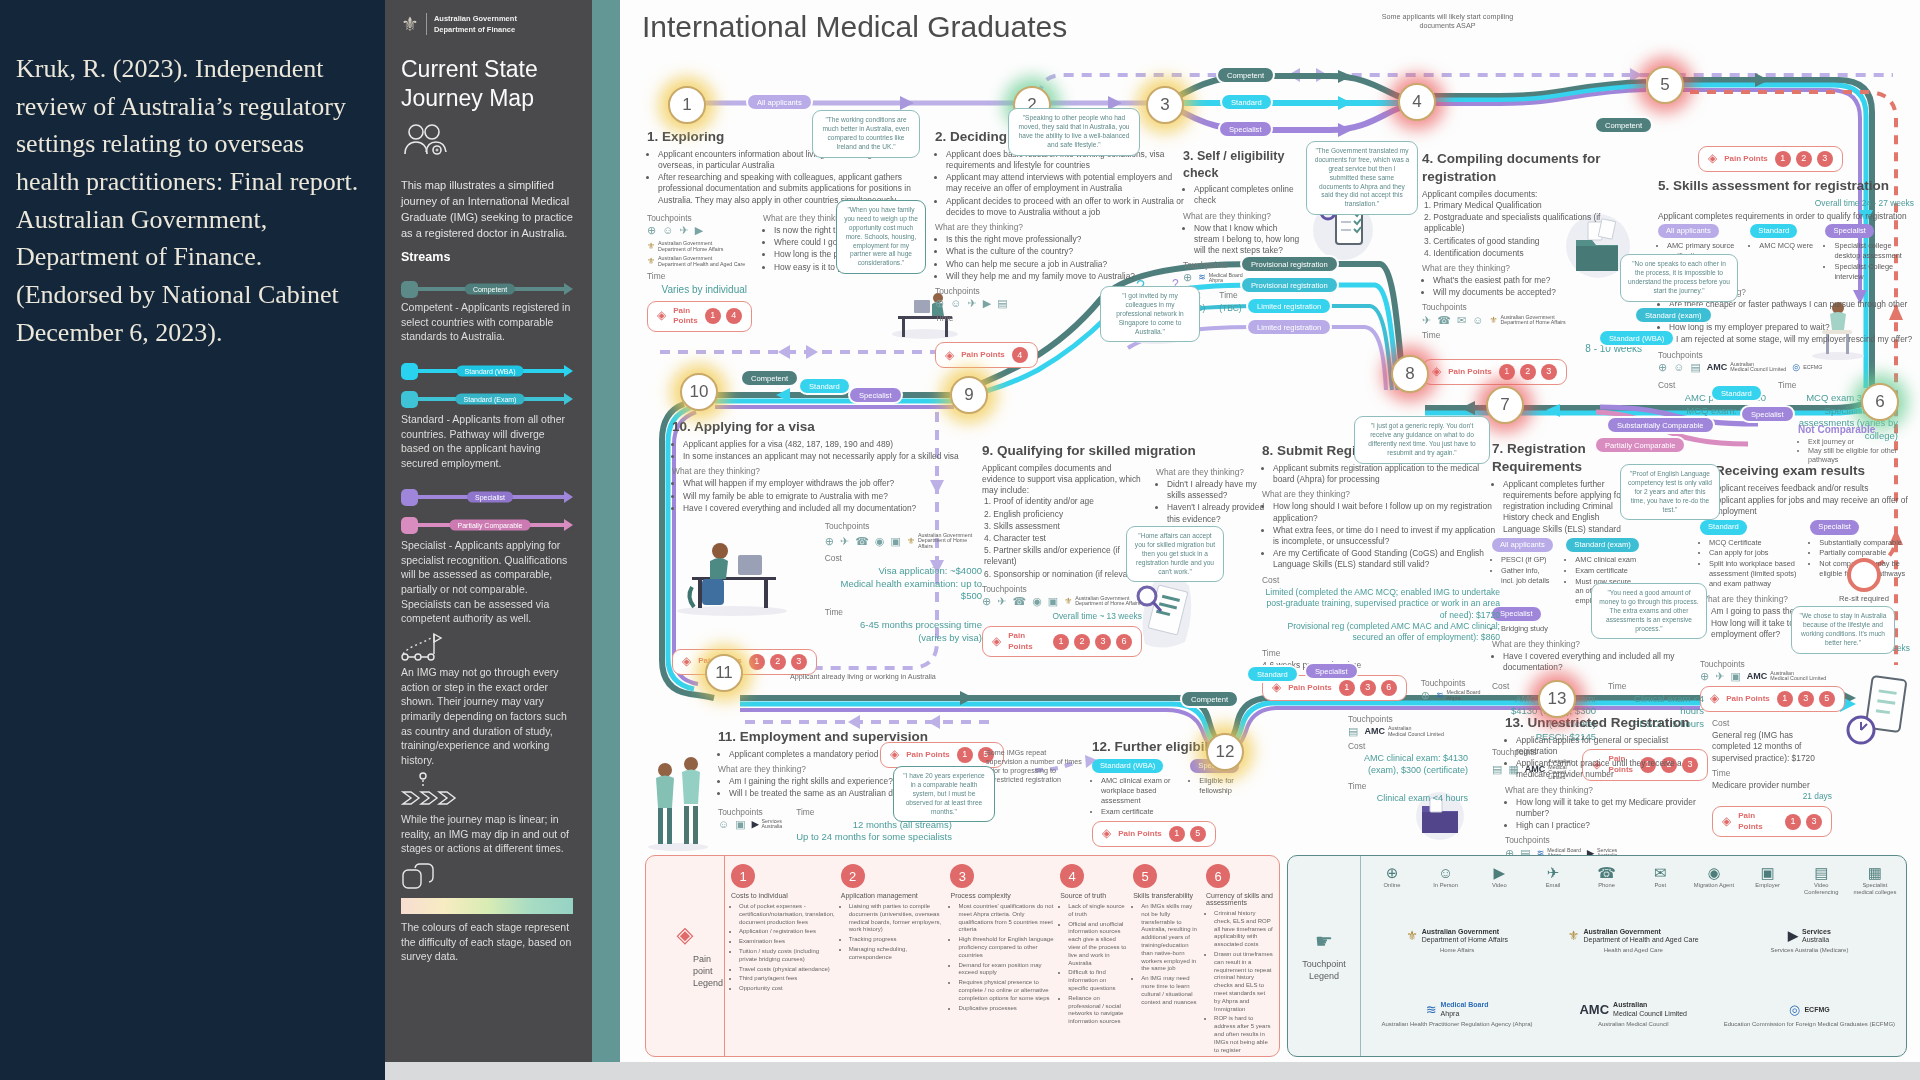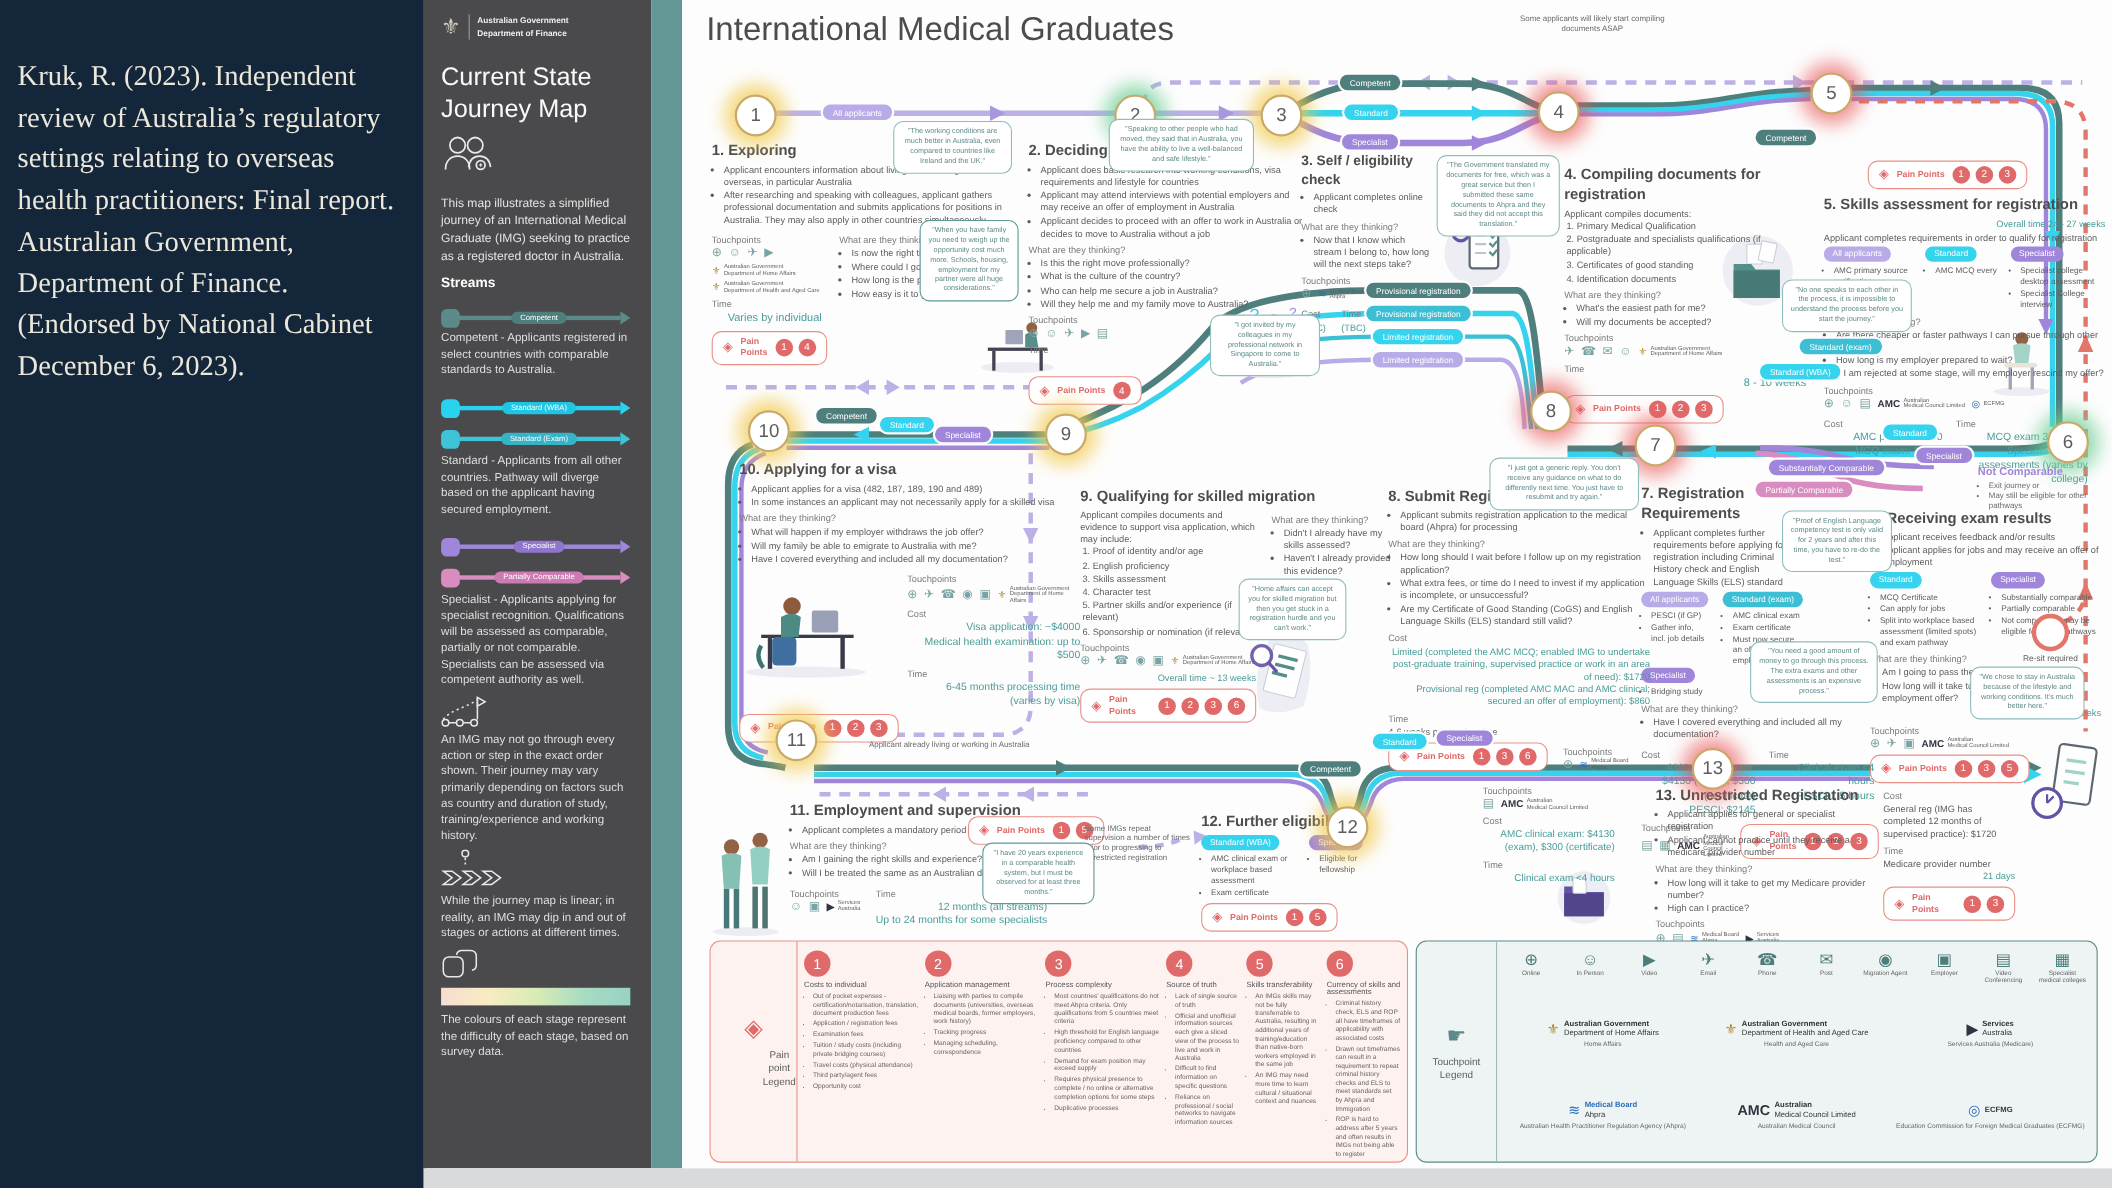--- a/index.html
+++ b/index.html
@@ -63,21 +63,21 @@
   
   .quote{position:absolute;border:1.5px solid #8fbcbc;border-radius:9px;background:#fff;padding:5px 7px;font-size:6.6px;line-height:1.35;color:#5f8a8a;text-align:center;z-index:8;}
   .ann{position:absolute;font-size:7.2px;color:#6b6b6b;z-index:8;}
   .notcomp-t{color:#9f86da;font-size:10px;font-weight:bold;}
   .resit{position:absolute;z-index:8;text-align:center;font-size:7.6px;color:#5c5c5c;}
   .resit .ring{width:26px;height:26px;border:4px solid #e2766a;border-radius:50%;margin:0 auto 2px;background:#fff;}
   
   .pl-box{position:absolute;left:645px;top:855px;width:633px;height:200px;border:1.5px solid #e89086;border-radius:10px;background:#fdf2f0;display:flex;z-index:5;}
   .pl-left{width:78px;border-right:1.5px solid #e89086;display:flex;flex-direction:column;align-items:center;justify-content:center;gap:6px;color:#e06a6a;}
   .pl-left .big{font-size:22px;}
-  .pl-left .lab{font-size:9px;color:#5c5c5c;text-align:center;line-height:1.3;margin-left:47px;}
+  .pl-left .lab{font-size:9px;color:#5c5c5c;text-align:left;line-height:1.3;margin-left:47px;}
   .pl-cols{flex:1;display:flex;padding:8px 6px 4px;gap:6px;}
   .pl-col{flex:1;min-width:0;}
   .pl-col.wide{flex:1.55;}
   .pl-num{width:24px;height:24px;border-radius:50%;background:#e06a6a;color:#fff;font-size:13px;display:flex;align-items:center;justify-content:center;margin-bottom:4px;}
   .pl-t{font-size:7px;color:#555;margin-bottom:4px;}
   .pl-col ul{margin:0;padding-left:8px;font-size:6px;line-height:1.3;color:#666;}
   .pl-col li{margin-bottom:2px;}
   
   .tl-box{position:absolute;left:1287px;top:855px;width:618px;height:200px;border:1.5px solid #5b8a8a;border-radius:10px;background:#eef4f4;display:flex;z-index:5;}
   .tl-left{width:72px;border-right:1.5px solid #9dbcbc;display:flex;flex-direction:column;align-items:center;justify-content:center;gap:6px;color:#5b8a8a;}
@@ -473,21 +473,21 @@
         <ellipse cx="28" cy="62" rx="24" ry="4" fill="#ececf2"></ellipse>
         <circle cx="30" cy="14" r="6" fill="#8d5a3b"></circle>
         <path d="M24 20 q6 -3 12 0 l-2 20 h-8 z" fill="#cfd2e0"></path>
         <rect x="25" y="40" width="4" height="20" fill="#4b5573"></rect>
         <rect x="31" y="40" width="4" height="20" fill="#4b5573"></rect>
         <text x="8" y="14" font-size="16" fill="#3cbfd4" font-family="Liberation Sans">?</text>
         <text x="44" y="10" font-size="12" fill="#9f86da" font-family="Liberation Sans">?</text>
       </svg>
   </div>
 
-  <div class="card" style="left:1183px;top:138px;width:118px">
+  <div class="card" style="left:1183px;top:148px;width:118px">
     <h3 style="font-size:12.5px">3. Self / eligibility check</h3>
     <ul>
         <li>Applicant completes online check</li>
       </ul>
     <div class="klabel">What are they thinking?</div>
     <ul>
         <li>Now that I know which stream I belong to, how long will the next steps take?</li>
       </ul>
     <div class="klabel">Touchpoints</div>
     <div class="tp">
@@ -583,21 +583,21 @@
       <div class="bcol" style="max-width:80px">
         <span class="bdg" style="background:#b9abe8">All applicants</span>
         <ul>
             <li>AMC primary source verification</li>
             <li>AMC portfolio for qualifications</li>
           </ul>
       </div>
       <div class="bcol" style="max-width:74px">
         <span class="bdg" style="background:#35d3ee">Standard</span>
         <ul>
-            <li>AMC MCQ every</li>
+            <li>AMC MCQ were</li>
           </ul>
       </div>
       <div class="bcol" style="max-width:82px;margin-right:0">
         <span class="bdg" style="background:#9f86da">Specialist</span>
         <ul>
             <li>Specialist college desktop assessment</li>
             <li>Specialist College interview</li>
           </ul>
       </div>
     </div>

